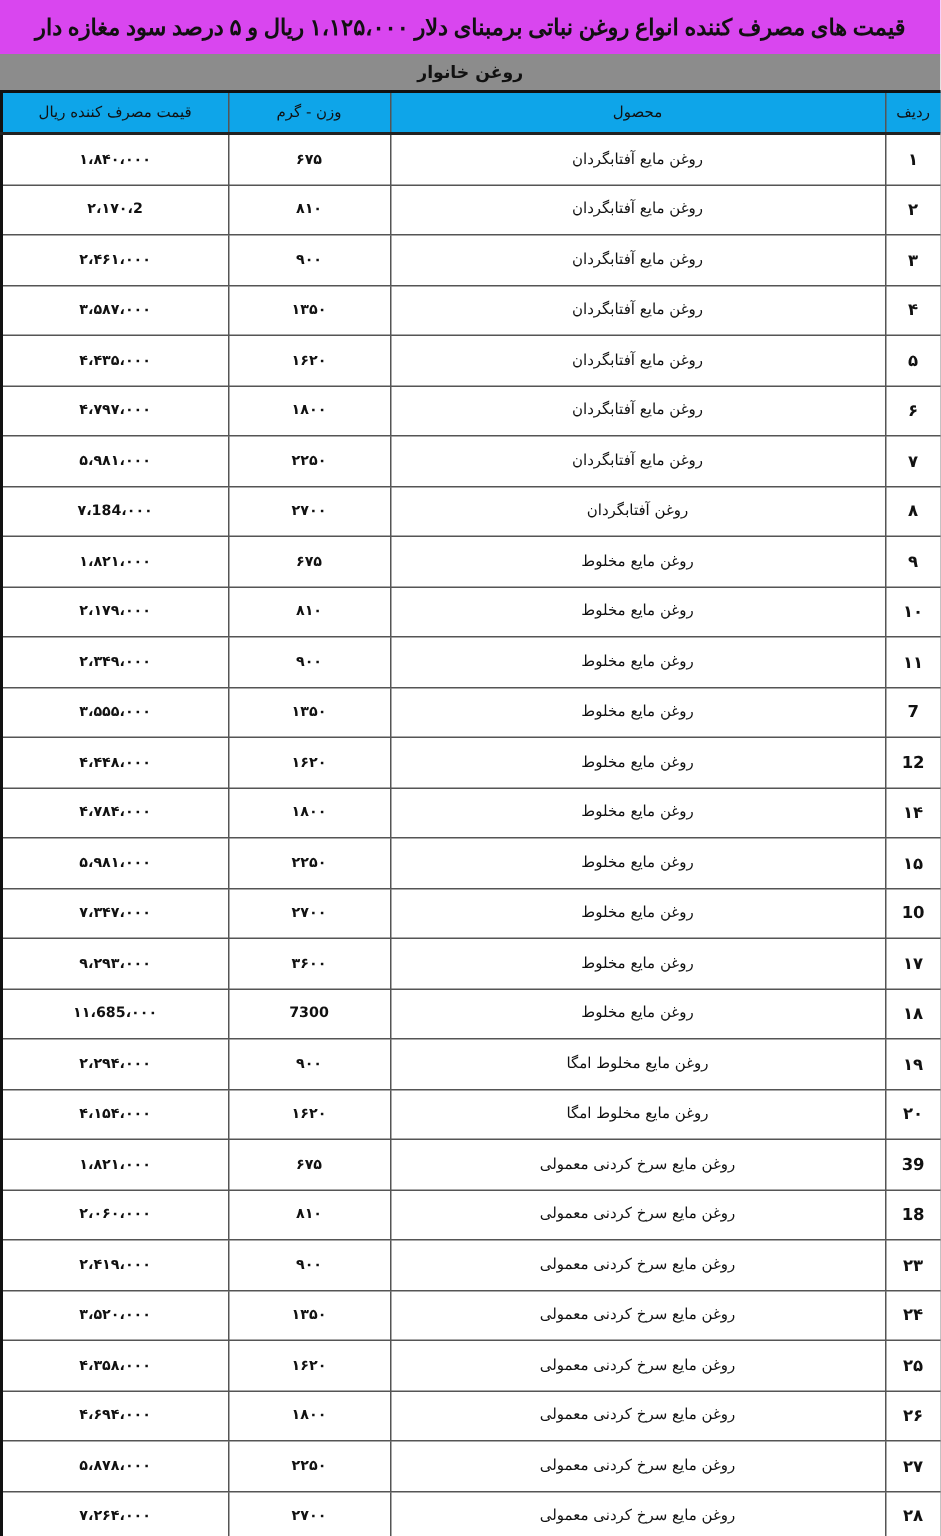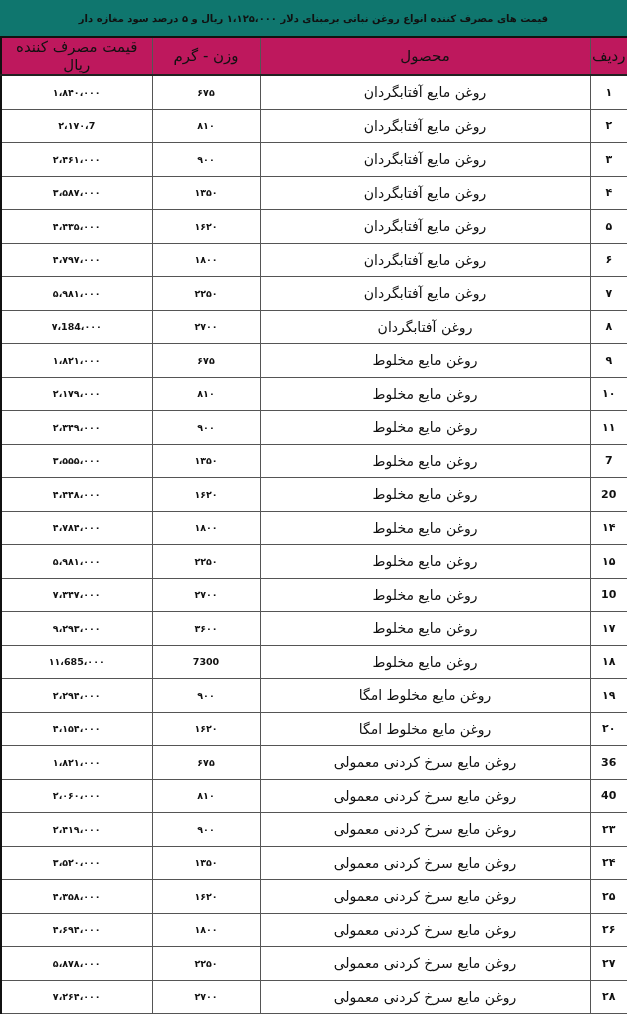--- a/index.html
+++ b/index.html
@@ -1,49 +1,50 @@
 <!DOCTYPE html>
 <html><head>
   <meta charset="utf-8">
   <style>
     html, body { margin: 0; padding: 0; background: #ffffff; }
     body { width: 627px; height: 1024px; overflow: hidden; font-family: "DejaVu Sans", sans-serif; }
     .page { width: 627px; position: relative; }
     .title-bar {
-      height: 36px; background: #0f766e; display: flex; align-items: center; justify-content: center;
-      font-size: 10px; font-weight: bold; color: #111; direction: rtl;
+      height: 36px; background: #d946ef; display: flex; align-items: center; justify-content: center;
+      font-size: 15px; font-weight: bold; color: #111; direction: rtl; font-family: Liberation Serif, serif;
     }
     .section-bar {
       height: 24px; background: #8c8c8c; display: flex; align-items: center; justify-content: center;
       font-size: 11.5px; font-weight: bold; color: #111; direction: rtl;
     }
     table {
       width: 627px; border-collapse: collapse; table-layout: fixed; direction: rtl;
       border-top: 2px solid #111; border-left: 2px solid #111; border-right: 2px solid #111;
     }
     th, td { border: 1px solid #555; text-align: center; padding: 0; }
     thead th {
-      height: 26px; background: #be185d; font-size: 15px; font-weight: normal; color: #111;
+      height: 26px; background: #0ea5e9; font-size: 10px; font-weight: normal; color: #111;
       border-bottom: 2px solid #222;
     }
     tbody td { height: 32.5px; font-size: 10px; color: #111; }
     td.num { font-weight: bold; font-size: 11px; }
     td.price, td.weight { font-weight: bold; font-size: 9.5px; margin-top: 32px; }
-    td.product { font-size: 14px; }
+    td.product { font-size: 10px; }
     tbody tr { border-bottom: 1px solid #9a9a9a; }
     col.c-idx { width: 38px; }
     col.c-prod { width: 330px; }
     col.c-weight { width: 108px; }
     col.c-price { width: 151px; }
   </style>
 </head>
 <body>
 
 <div class="page">
   <div class="title-bar">قیمت های مصرف کننده انواع روغن نباتی  برمبنای دلار ۱،۱۲۵،۰۰۰ ریال و ۵ درصد سود مغازه دار</div>
+  <div class="section-bar">روغن خانوار</div>
   <table>
     <colgroup>
       <col class="c-idx">
         <col class="c-prod">
         <col class="c-weight">
         <col class="c-price">
     </colgroup>
     <thead>
       <tr>
         <th>ردیف</th>
@@ -56,21 +57,21 @@
         <tr>
           <td class="num">۱</td>
           <td class="product">روغن مایع آفتابگردان</td>
           <td class="weight">۶۷۵</td>
           <td class="price">۱،۸۴۰،۰۰۰</td>
         </tr>
         <tr>
           <td class="num">۲</td>
           <td class="product">روغن مایع آفتابگردان</td>
           <td class="weight">۸۱۰</td>
-          <td class="price">۲،۱۷۰،7</td>
+          <td class="price">۲،۱۷۰،2</td>
         </tr>
         <tr>
           <td class="num">۳</td>
           <td class="product">روغن مایع آفتابگردان</td>
           <td class="weight">۹۰۰</td>
           <td class="price">۲،۴۶۱،۰۰۰</td>
         </tr>
         <tr>
           <td class="num">۴</td>
           <td class="product">روغن مایع آفتابگردان</td>
@@ -119,21 +120,21 @@
           <td class="weight">۹۰۰</td>
           <td class="price">۲،۳۴۹،۰۰۰</td>
         </tr>
         <tr>
           <td class="num">7</td>
           <td class="product">روغن مایع مخلوط</td>
           <td class="weight">۱۳۵۰</td>
           <td class="price">۳،۵۵۵،۰۰۰</td>
         </tr>
         <tr>
-          <td class="num">20</td>
+          <td class="num">12</td>
           <td class="product">روغن مایع مخلوط</td>
           <td class="weight">۱۶۲۰</td>
           <td class="price">۴،۴۴۸،۰۰۰</td>
         </tr>
         <tr>
           <td class="num">۱۴</td>
           <td class="product">روغن مایع مخلوط</td>
           <td class="weight">۱۸۰۰</td>
           <td class="price">۴،۷۸۴،۰۰۰</td>
         </tr>
@@ -167,27 +168,27 @@
           <td class="weight">۹۰۰</td>
           <td class="price">۲،۲۹۴،۰۰۰</td>
         </tr>
         <tr>
           <td class="num">۲۰</td>
           <td class="product">روغن مایع مخلوط امگا</td>
           <td class="weight">۱۶۲۰</td>
           <td class="price">۴،۱۵۴،۰۰۰</td>
         </tr>
         <tr>
-          <td class="num">36</td>
+          <td class="num">39</td>
           <td class="product">روغن مایع سرخ کردنی معمولی</td>
           <td class="weight">۶۷۵</td>
           <td class="price">۱،۸۲۱،۰۰۰</td>
         </tr>
         <tr>
-          <td class="num">40</td>
+          <td class="num">18</td>
           <td class="product">روغن مایع سرخ کردنی معمولی</td>
           <td class="weight">۸۱۰</td>
           <td class="price">۲،۰۶۰،۰۰۰</td>
         </tr>
         <tr>
           <td class="num">۲۳</td>
           <td class="product">روغن مایع سرخ کردنی معمولی</td>
           <td class="weight">۹۰۰</td>
           <td class="price">۲،۴۱۹،۰۰۰</td>
         </tr>

